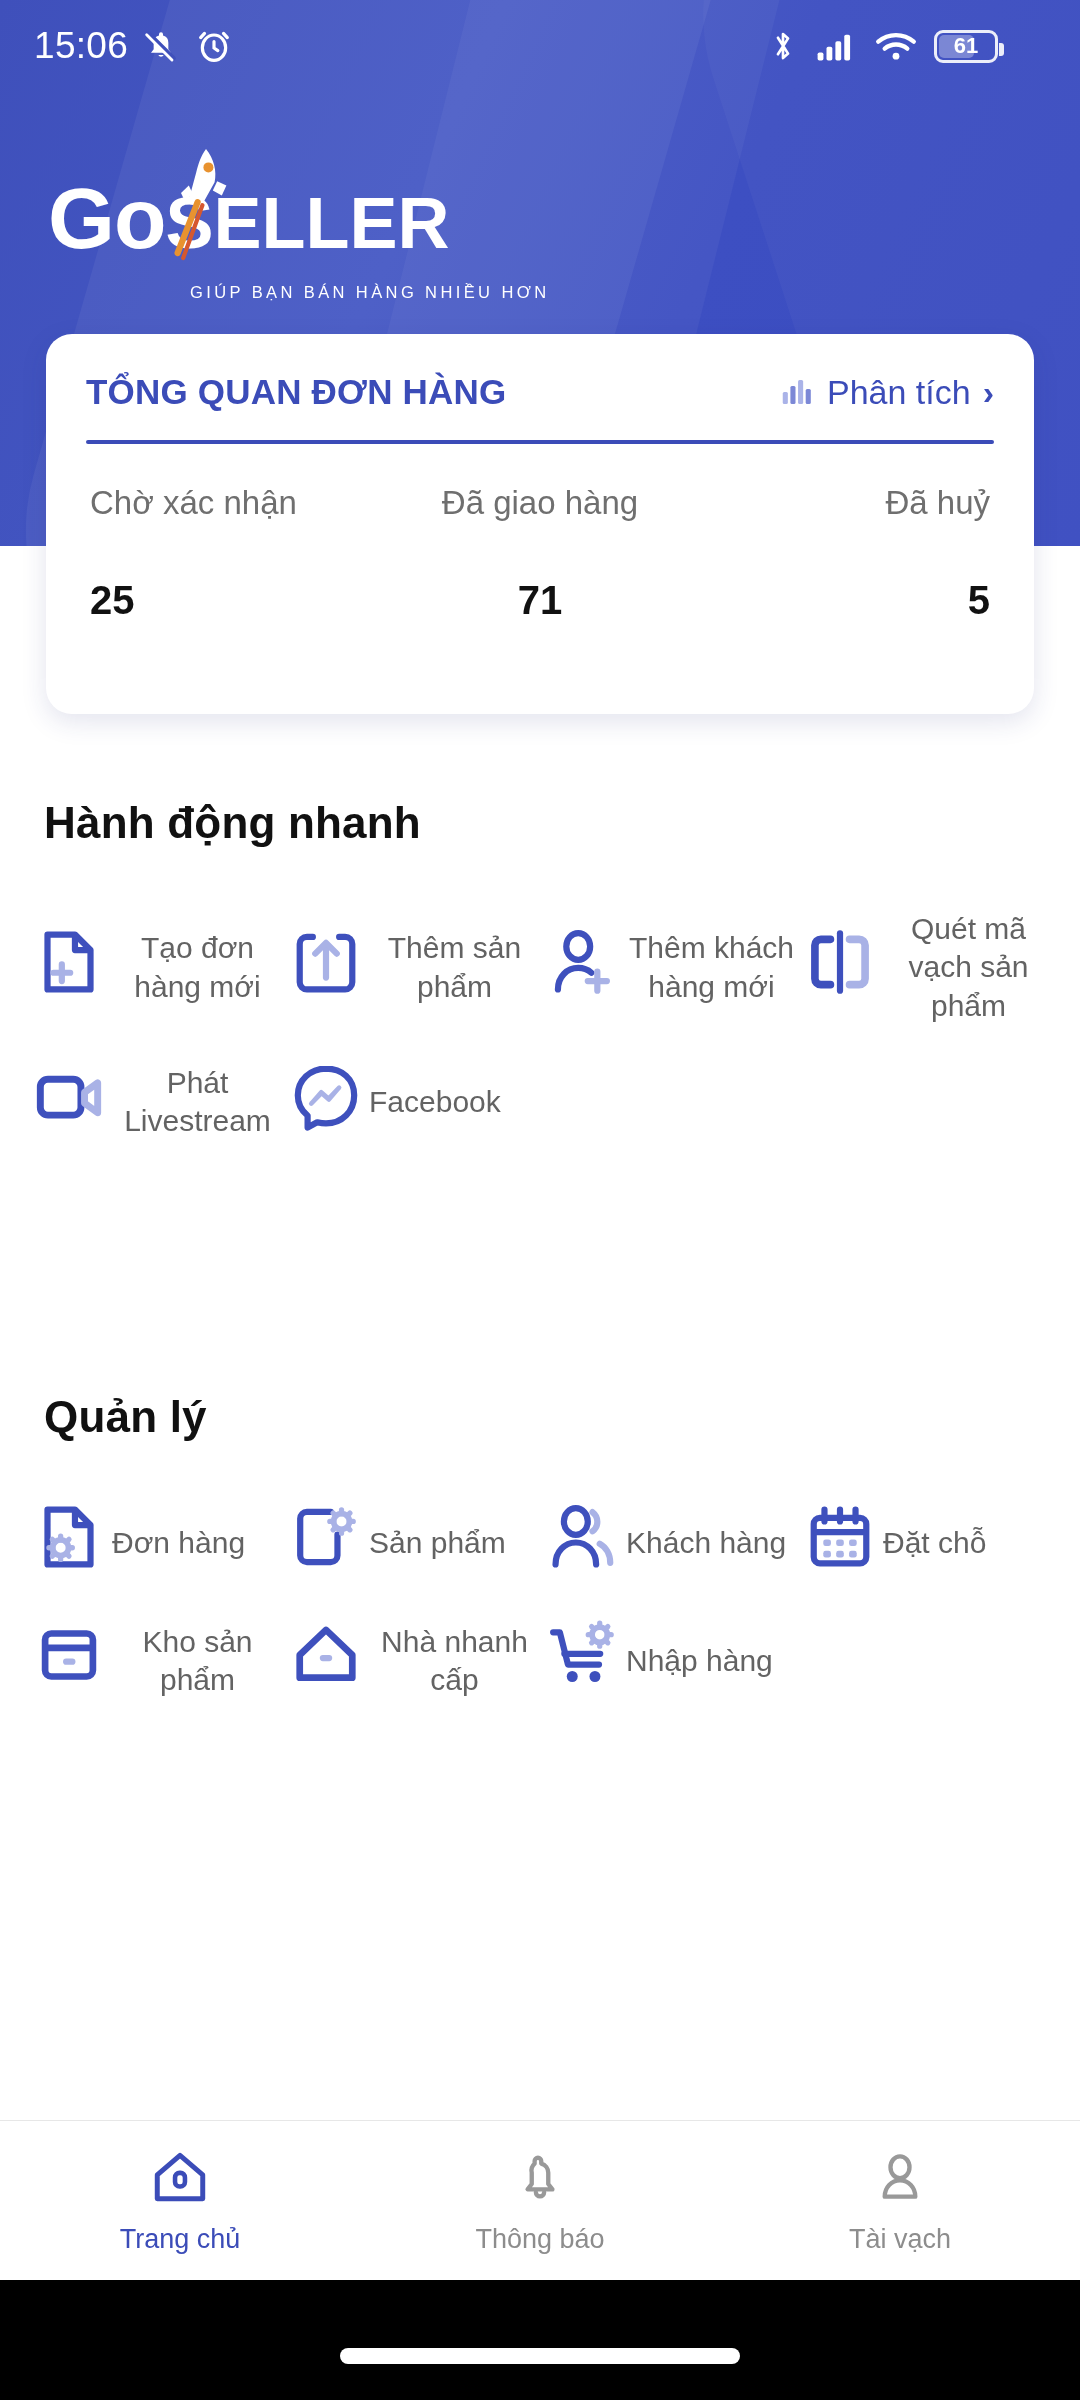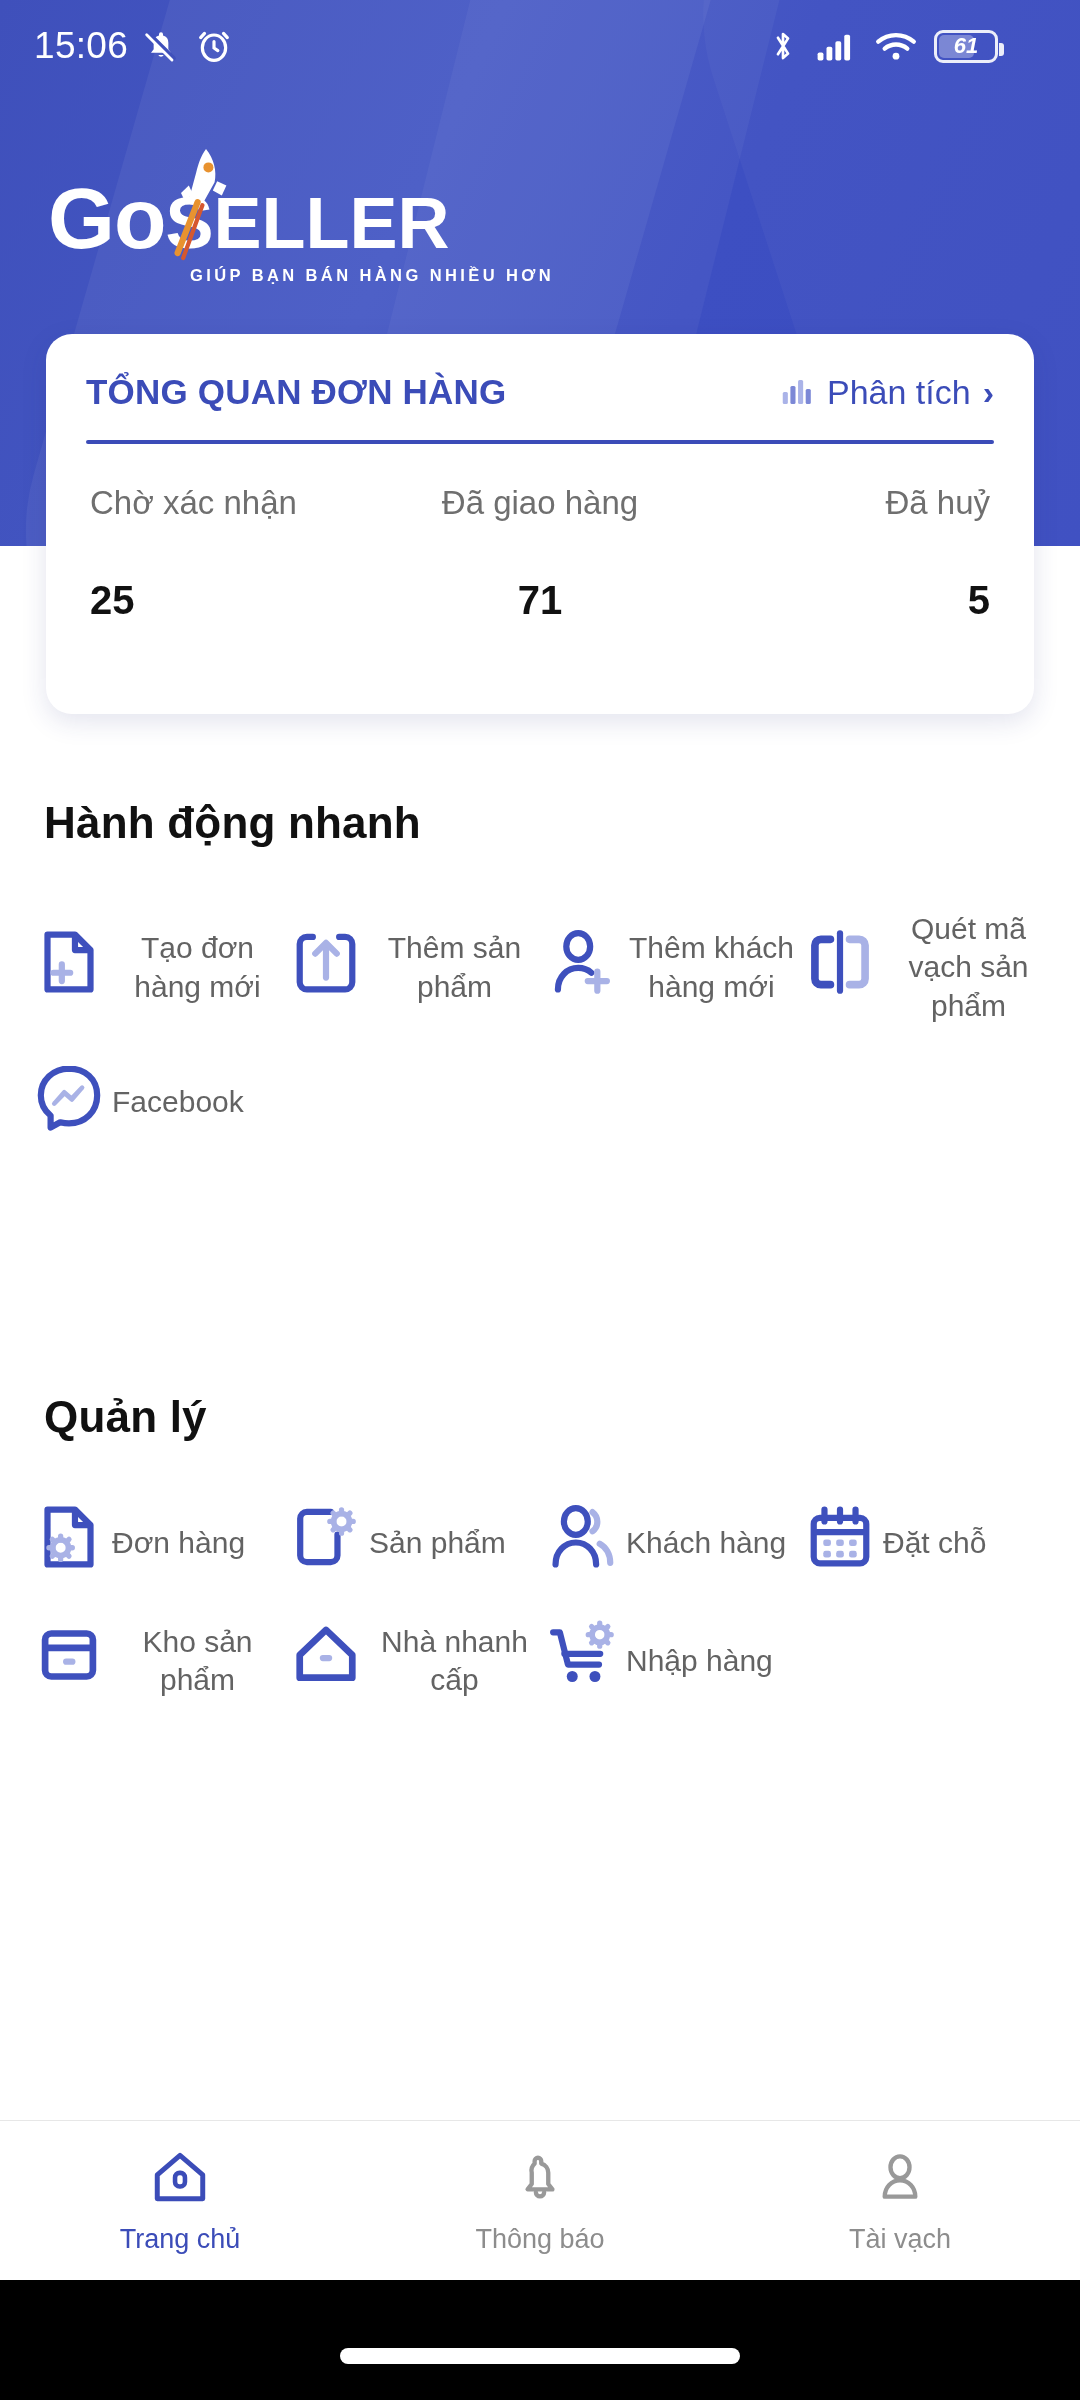--- a/index.html
+++ b/index.html
@@ -48,35 +48,35 @@
     display:flex; align-items:center; justify-content:center;
   }
   .batt:after {
     content:""; position:absolute; right:-9px; top:10px;
     width:5px; height:13px; background:rgba(255,255,255,.9); border-radius:0 3px 3px 0;
   }
   .batt-fill {
     position:absolute; left:2px; top:2px; bottom:2px; width:60%;
     background:rgba(255,255,255,.30); border-radius:5px;
   }
-  .batt-txt { position:relative; font-size:22px; font-weight:600; color:#fff;font-style:italic; }
+  .batt-txt { position:relative; font-size:22px; font-weight:600; color:#fff; }
 
   
   .logo-wrap { position:absolute; top:175px; left:48px; z-index:4; }
   .logo-row { position:relative; display:flex; align-items:baseline; }
   .logo-go, .logo-seller {
     color:#fff; font-weight:800; line-height:1;
     font-family:"Liberation Sans", sans-serif; letter-spacing:-1px;
   }
   .logo-go { font-size:86px; }
   .logo-seller { font-size:72px; letter-spacing:0px; }
   .rocket { position:absolute; left:108px; top:-34px; z-index:6; }
   .tagline {
-    color:#fff; font-size:16.5px; letter-spacing:3.4px; font-weight:700;
-    margin-top:5px; margin-left:142px;
+    color:#fff; font-size:16.5px; letter-spacing:3.4px; font-weight:400;
+    margin-top:22px; margin-left:142px;
   }
 
   
   .card {
     position:absolute; top:334px; left:46px; width:988px; height:380px;
     background:#fff; border-radius:26px; z-index:6;
     box-shadow:0 8px 26px rgba(40,50,120,0.13);
     padding:38px 40px 0 40px;
   }
   .card-head { display:flex; align-items:center; justify-content:space-between; }
@@ -274,20 +274,29 @@
       <div class="tile-icon">
         <svg width="86" height="86" viewBox="0 0 36 36">
           <path d="M14 8.5h-4a2.5 2.5 0 0 0-2.5 2.5v14a2.5 2.5 0 0 0 2.5 2.5h4" fill="none" stroke="#3e50bd" stroke-width="3.2" stroke-linecap="round"></path>
           <path d="M22 8.5h4a2.5 2.5 0 0 1 2.5 2.5v14a2.5 2.5 0 0 1-2.5 2.5h-4" fill="none" stroke="#a9b2e6" stroke-width="3.2" stroke-linecap="round"></path>
           <path d="M18 6v24" stroke="#3e50bd" stroke-width="2.6" stroke-linecap="round"></path>
         </svg>
       </div>
       <div class="tile-lbl">Quét mã vạch sản phẩm</div>
     </div>
 
+    <div class="tile">
+      <div class="tile-icon">
+        <svg width="86" height="86" viewBox="0 0 36 36">
+          <rect x="6" y="11" width="17" height="15" rx="3.2" fill="none" stroke="#3e50bd" stroke-width="2.9"></rect>
+          <path d="M24.5 16.5 30 12.5v12.5l-5.5-4z" fill="none" stroke="#a9b2e6" stroke-width="2.9" stroke-linejoin="round"></path>
+        </svg>
+      </div>
+      <div class="tile-lbl">Phát Livestream</div>
+    </div>
 
     <div class="tile">
       <div class="tile-icon">
         <svg width="86" height="86" viewBox="0 0 36 36">
           <path d="M18 6.5c-6.6 0-11.8 4.9-11.8 11.2 0 3.4 1.6 6.5 4.1 8.5v5l4-2.2c1.2.3 2.4.5 3.7.5 6.6 0 11.8-4.9 11.8-11.8S24.6 6.5 18 6.5z" fill="none" stroke="#3e50bd" stroke-width="2.6" stroke-linejoin="round"></path>
           <path d="M11.8 21.2 16 16.4l3.1 2.7 4.4-4.6-4.3 5-3.1-2.7-4.3 4.4z" fill="#a9b2e6" stroke="#a9b2e6" stroke-width="1.9" stroke-linejoin="round"></path>
         </svg>
       </div>
       <div class="tile-lbl">Facebook</div>
     </div>

